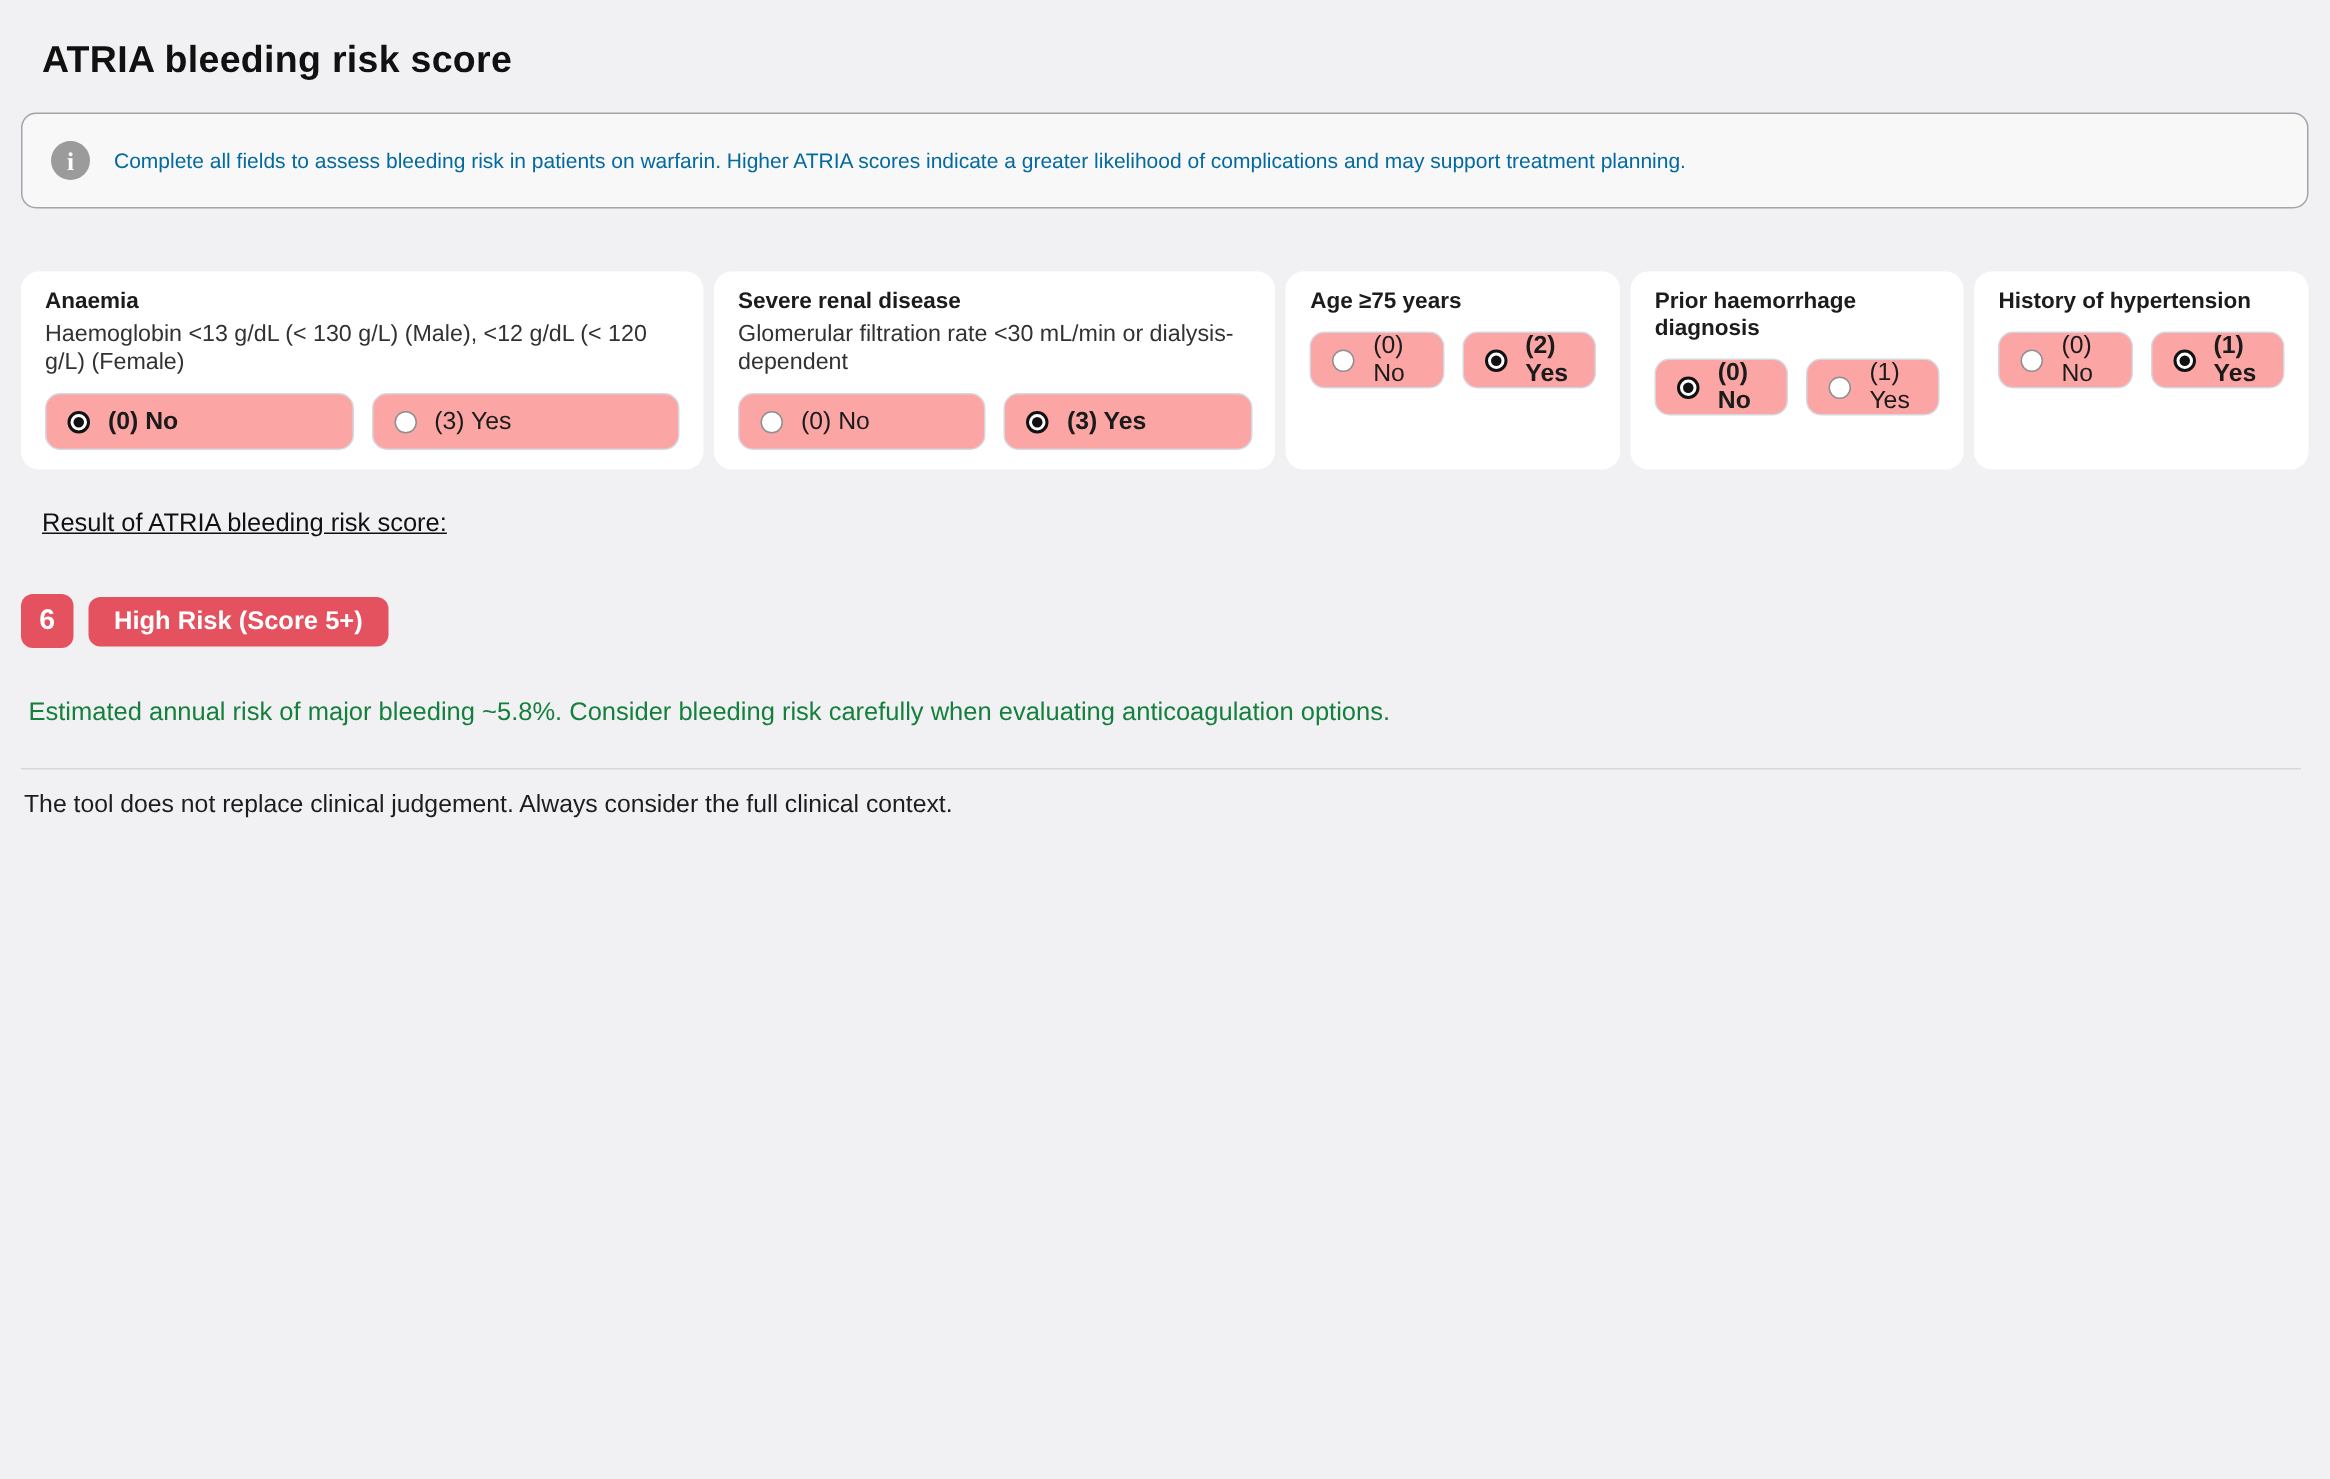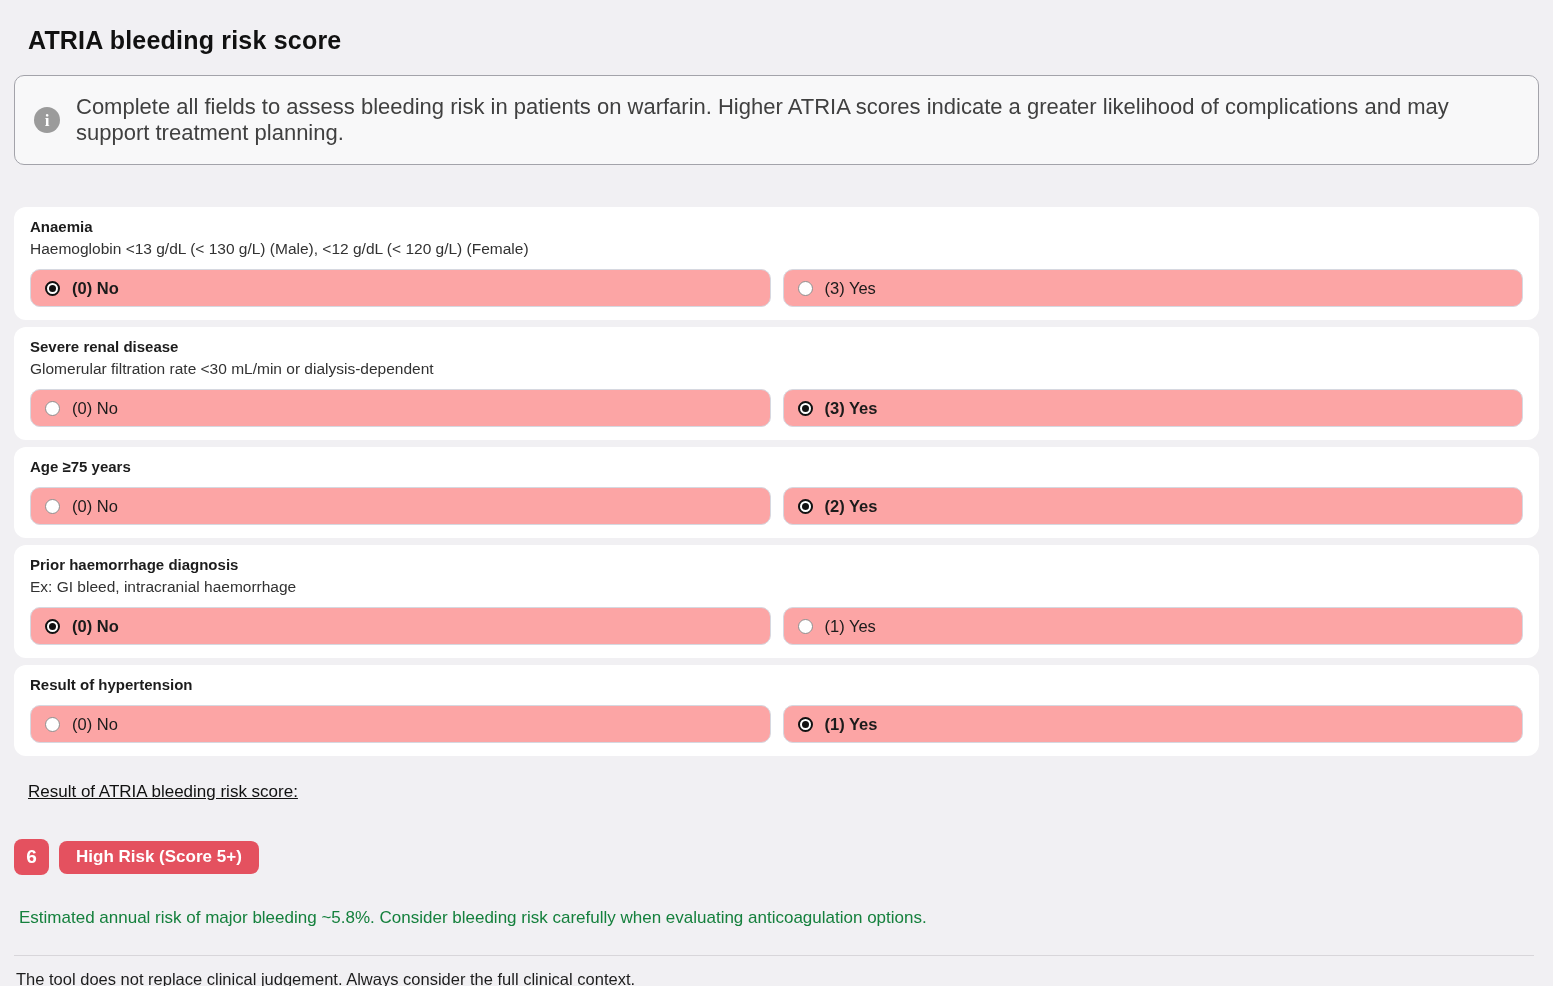--- a/index.html
+++ b/index.html
@@ -40,26 +40,26 @@
     background: #9b9b9b;
     color: #ffffff;
     display: flex;
     align-items: center;
     justify-content: center;
     font-family: "Liberation Serif", serif;
     font-size: 17px;
     font-weight: 700;
     line-height: 1;
   }
-  .info-text { font-size: 22px; color: #404040; }
+  .info-text { font-size: 14px; color: #0369a1; }
 
   .questions-list {
     margin: 42px 14px 0 14px;
     display: flex;
-    flex-direction: column;
+    flex-direction: row;
     gap: 7px;
   }
   .card {
     background: #ffffff;
     border-radius: 12px;
     padding: 11px 16px 13px 16px;
   }
   .q-label {
     font-size: 15px;
     font-weight: 700;
@@ -214,36 +214,35 @@
 
   <button class="option selected" type="button">
     <span class="radio"></span>
     <span class="option-label">(2) Yes</span>
   </button>
 </div>
   </section>
 
   <section class="card">
     <div class="q-label">Prior haemorrhage diagnosis</div>
-    <div class="q-subtitle">Ex: GI bleed, intracranial haemorrhage</div>
     <div class="options">
   <button class="option selected" type="button">
     <span class="radio"></span>
     <span class="option-label">(0) No</span>
   </button>
 
   <button class="option" type="button">
     <span class="radio"></span>
     <span class="option-label">(1) Yes</span>
   </button>
 </div>
   </section>
 
   <section class="card">
-    <div class="q-label">Result of hypertension</div>
+    <div class="q-label">History of hypertension</div>
 
     <div class="options">
   <button class="option" type="button">
     <span class="radio"></span>
     <span class="option-label">(0) No</span>
   </button>
 
   <button class="option selected" type="button">
     <span class="radio"></span>
     <span class="option-label">(1) Yes</span>

